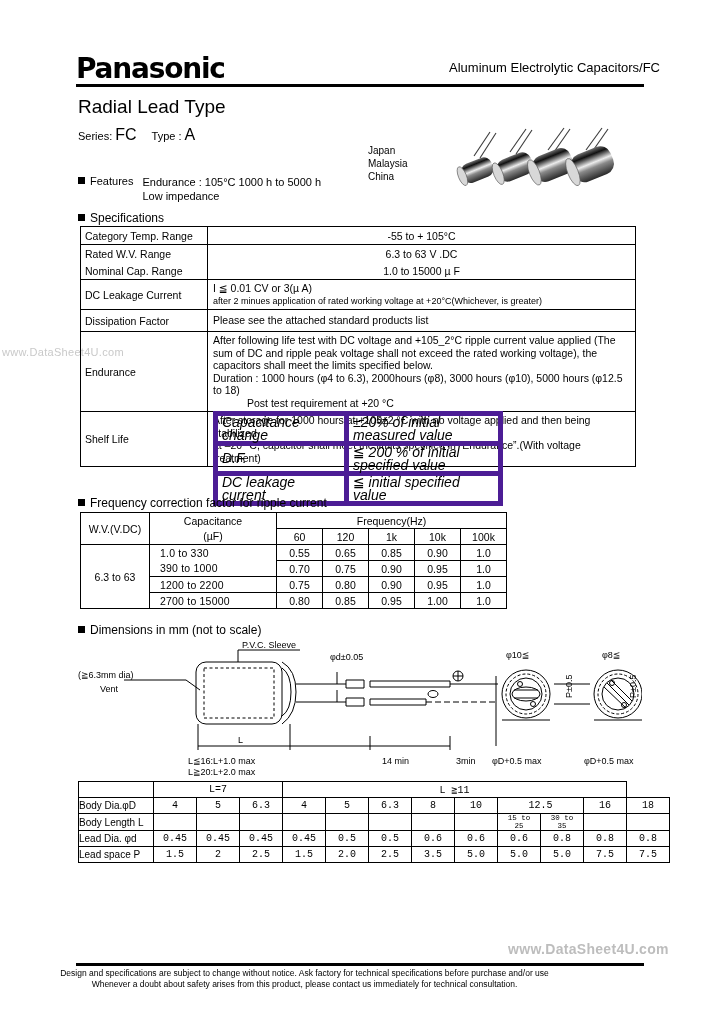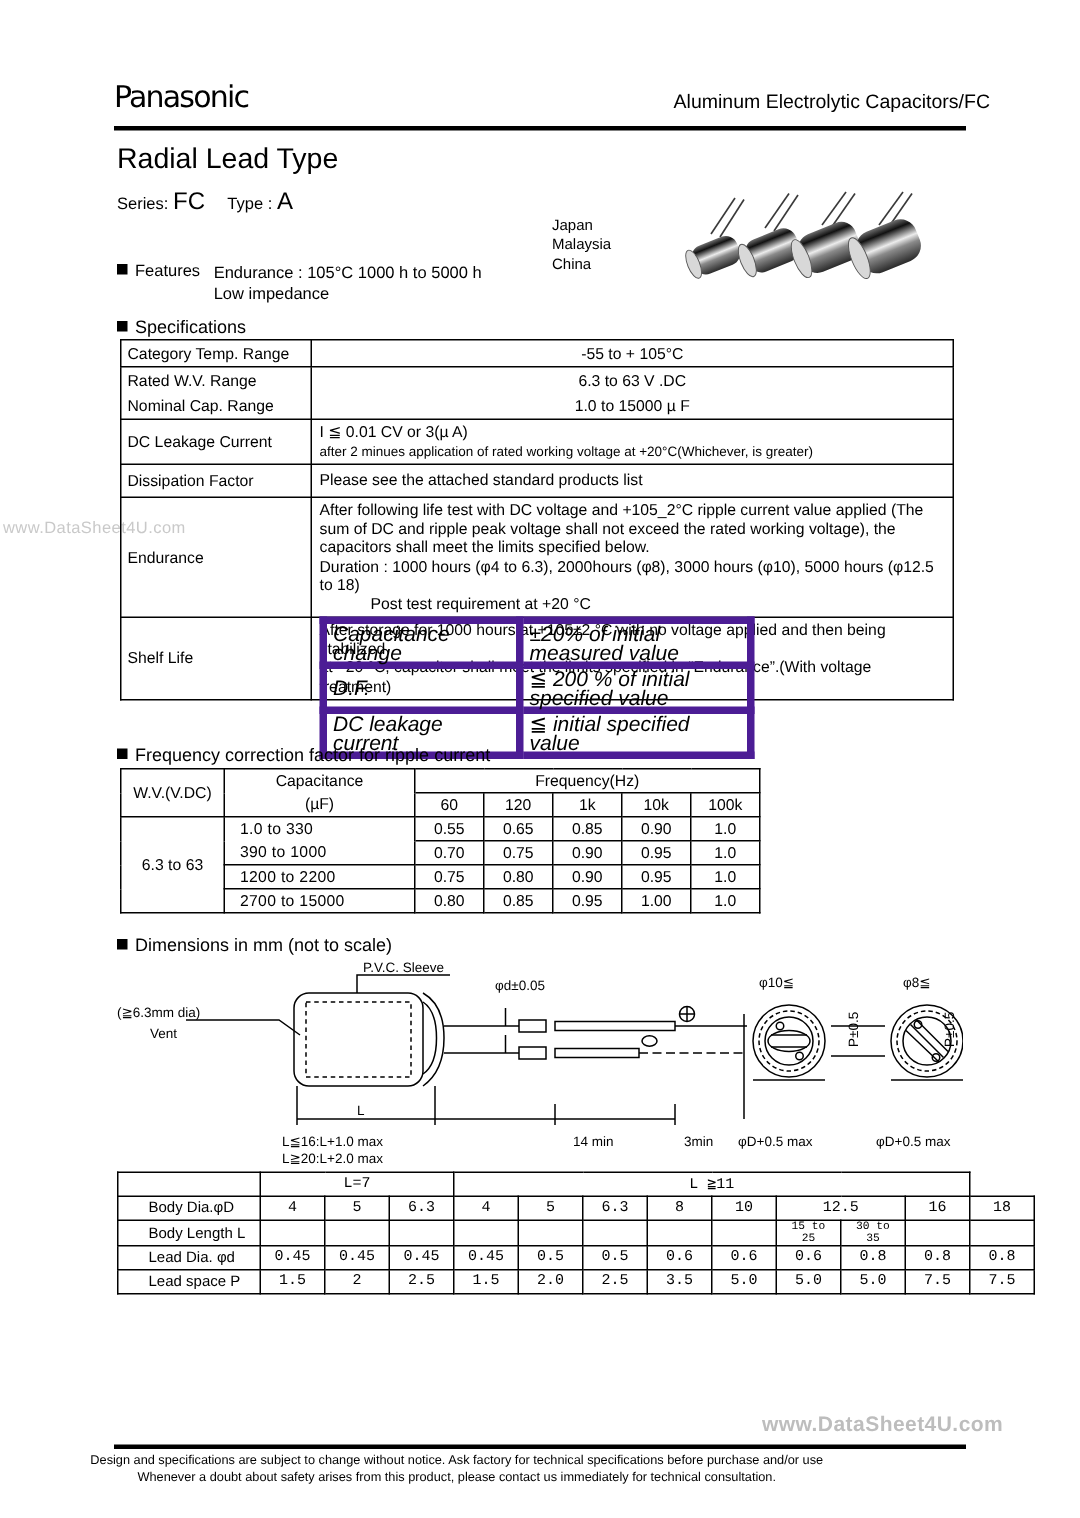--- a/index.html
+++ b/index.html
@@ -9,21 +9,21 @@
     color:#000;-webkit-font-smoothing:none;
   }
   .page{position:absolute;left:0;top:0;width:720px;height:1012px;}
 
   
   .wm{position:absolute;color:#c9c9c9;font-size:11px;letter-spacing:.3px;white-space:nowrap;}
   .wm-left{left:2px;top:346px;}
   .wm-right{left:508px;top:941px;font-size:14px;font-weight:bold;color:#bdbdbd;}
 
   
-  .brand{position:absolute;left:76px;top:52px;font-size:20px;font-weight:normal;
+  .brand{position:absolute;left:76px;top:52px;font-size:28px;font-weight:bold;
          letter-spacing:-1.2px;font-family:"DejaVu Sans",sans-serif;}
   .hdr-right{position:absolute;right:60px;top:60px;font-size:13px;margin-left:32px;}
   .hdr-rule{position:absolute;left:76px;top:84px;width:568px;height:3px;background:#000;}
 
   .title{position:absolute;left:78px;top:96px;font-size:19px;}
   .series-line{position:absolute;left:78px;top:126px;font-size:11px;}
   .series-line b{font-size:16px;font-weight:normal;}
   .series-line .g{display:inline-block;width:9px;}
 
   
@@ -68,21 +68,21 @@
   #freq-table .wv{width:60px;}
   #freq-table .cap{width:118px;}
   #freq-table .fc{width:37px;}
   #freq-table .capval{text-align:left;padding-left:10px;letter-spacing:.2px;}
   #freq-table .nbb{border-bottom:none;}
   #freq-table .nbt{border-top:none;}
 
   
   #dim-table{left:78px;top:781px;}
   #dim-table td{height:15px;text-align:center;font-size:10px;}
-  #dim-table .rl{width:70px;text-align:left;padding-left:20px;}
+  #dim-table .rl{width:70px;text-align:left;padding-left:0;}
   #dim-table .c{width:34px;font-family:Liberation Mono, monospace;}
   #dim-table .sm{font-size:7.5px;}
 
   
   .draw{position:absolute;left:78px;top:636px;width:564px;height:140px;}
 
   
   .foot-rule{position:absolute;left:76px;top:963px;width:568px;height:3px;background:#000;}
   .foot{position:absolute;left:0;top:968px;width:609px;text-align:center;
         font-size:8.5px;line-height:11px;}

